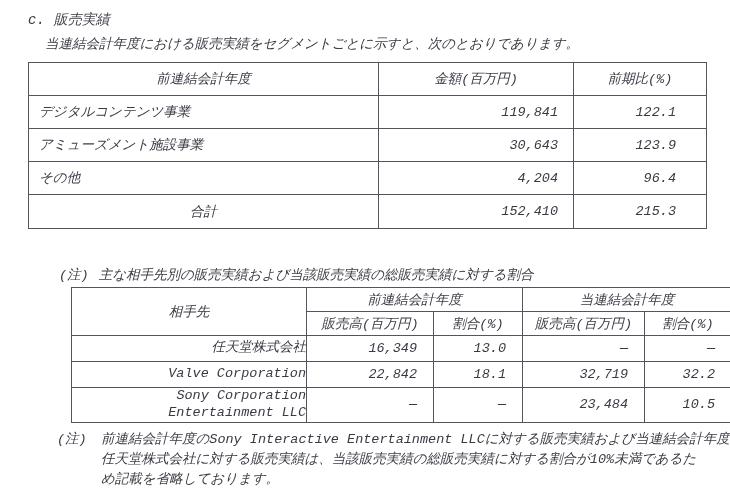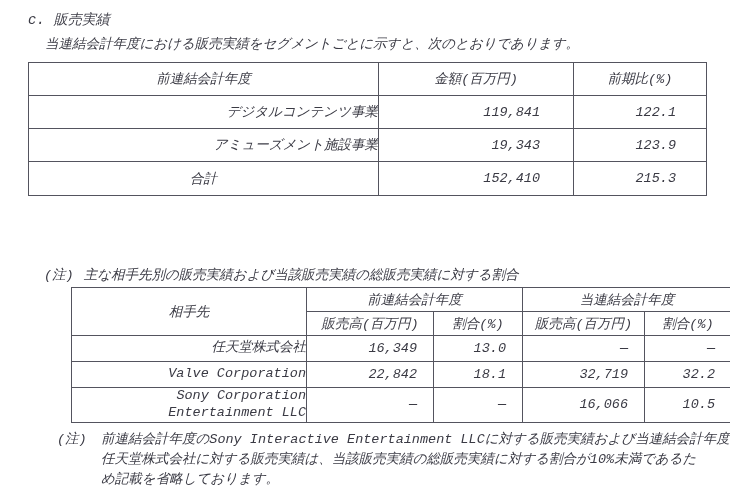--- a/index.html
+++ b/index.html
@@ -29,27 +29,27 @@
     vertical-align: middle;
     overflow: hidden;
     white-space: nowrap;
   }
   th { text-align: center; }
 
   
   #segment-table { left: 28px; top: 62px; width: 678px; }
   #segment-table tr { height: 33px; }
   #segment-table tr.total-row { height: 34px; }
-  #segment-table td.name { text-align: right; padding-left: 10px; margin-left: 8px; }
+  #segment-table td.name { text-align: left; padding-left: 10px; margin-left: 8px; }
   #segment-table td.name-center { text-align: center; }
-  #segment-table td.amount { text-align: right; padding-right: 33px; }
+  #segment-table td.amount { text-align: right; padding-right: 15px; }
   #segment-table td.ratio { text-align: right; padding-right: 30px; }
 
   
-  #note1 { left: 44px; top: 266px; white-space: nowrap; }
+  #note1 { left: 59px; top: 266px; white-space: nowrap; }
   #note1 .note-label { margin-right: 10px; }
 
   
   #customer-table { left: 71px; top: 287px; width: 660px; }
   #customer-table tr.hrow { height: 24px; }
   #customer-table tr.drow { height: 26px; }
   #customer-table tr.drow-tall { height: 34px; }
   #customer-table td.cname {
     text-align: right;
     padding-left: 6px;
@@ -84,22 +84,27 @@
       <th>金額(百万円)</th>
       <th>前期比(%)</th>
     </tr>
     <tr>
       <td class="name">デジタルコンテンツ事業</td>
       <td class="amount">119,841</td>
       <td class="ratio">122.1</td>
     </tr>
     <tr>
       <td class="name">アミューズメント施設事業</td>
-      <td class="amount">19,343</td>
+      <td class="amount">30,643</td>
       <td class="ratio">123.9</td>
+    </tr>
+    <tr>
+      <td class="name">その他</td>
+      <td class="amount">4,204</td>
+      <td class="ratio">96.4</td>
     </tr>
     <tr class="total-row">
       <td class="name-center">合計</td>
       <td class="amount">152,410</td>
       <td class="ratio">215.3</td>
     </tr>
   </tbody>
 </table>
 
 <div id="note1" class="abs">
@@ -137,21 +142,21 @@
       <td class="cname">Valve Corporation</td>
       <td class="num">22,842</td>
       <td class="num">18.1</td>
       <td class="num">32,719</td>
       <td class="num">32.2</td>
     </tr>
     <tr class="drow-tall">
       <td class="cname">Sony Corporation Entertainment LLC</td>
       <td class="num">—</td>
       <td class="num">—</td>
-      <td class="num">16,066</td>
+      <td class="num">23,484</td>
       <td class="num">10.5</td>
     </tr>
   </tbody>
 </table>
 
 <div id="note2" class="abs">
   <div class="note-label">(注)</div>
   <div class="note-lines">
     <div>前連結会計年度のSony Interactive Entertainment LLCに対する販売実績および当連結会計年度の</div>
     <div>任天堂株式会社に対する販売実績は、当該販売実績の総販売実績に対する割合が10%未満であるた</div>

